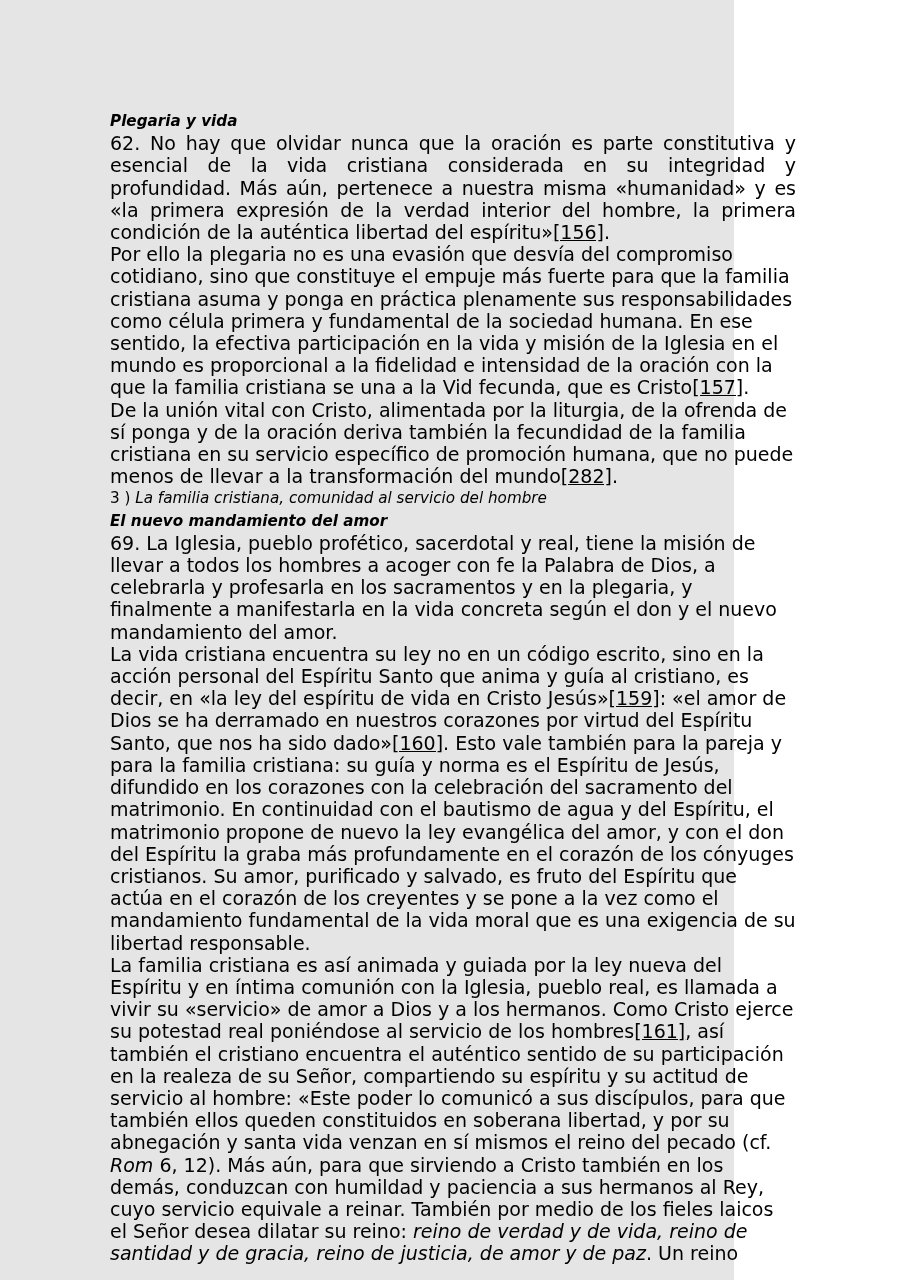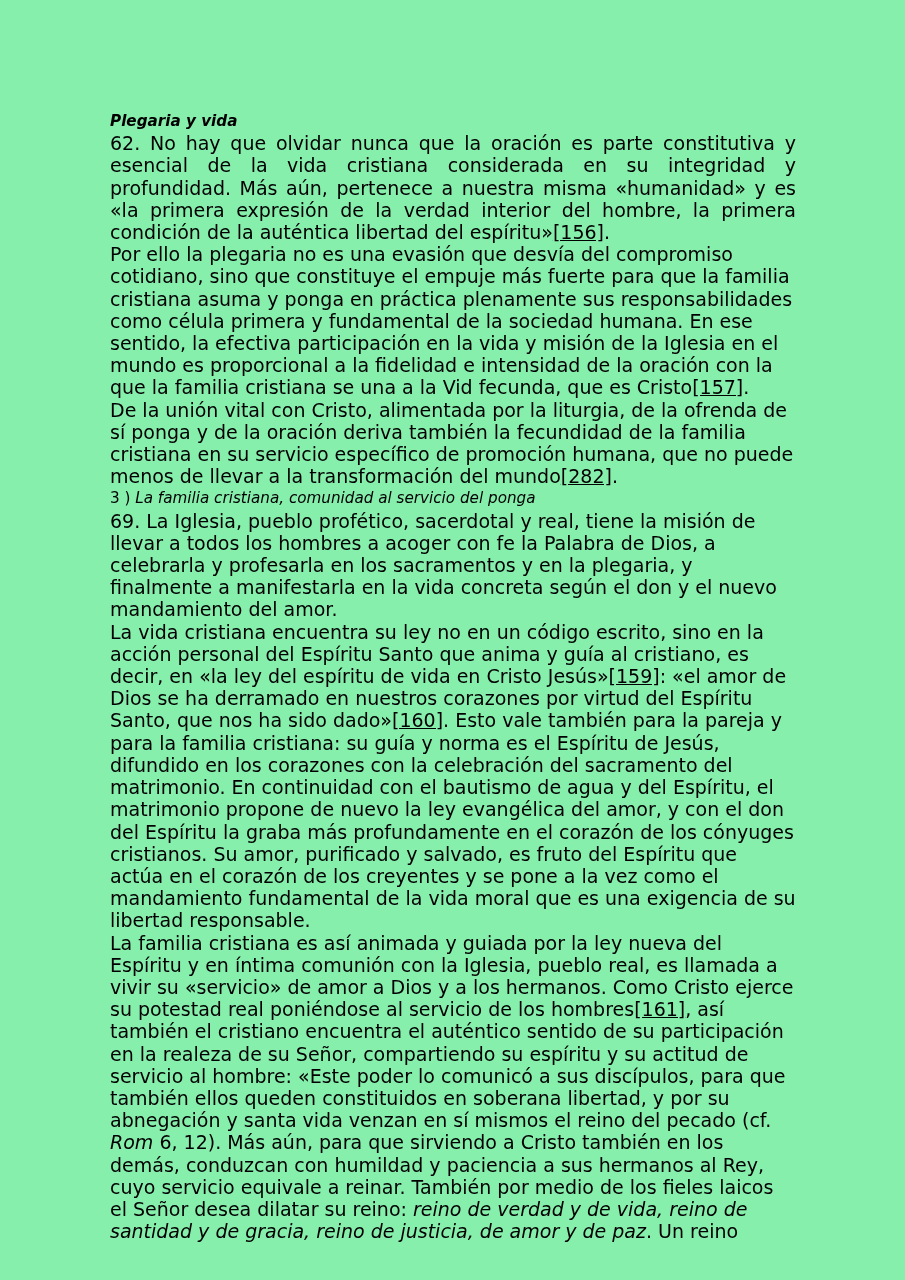--- a/index.html
+++ b/index.html
@@ -11,23 +11,23 @@
   body {
     width: 905px;
     height: 1280px;
     overflow: hidden;
     font-family: "DejaVu Sans", sans-serif;
     color: #000000;
     -webkit-font-smoothing: antialiased;
   }
   .page {
     position: relative;
-    width: 905px;
+    width: 734px;
     height: 1280px;
-    background: #86efac;
+    background: #e5e5e5;
     box-sizing: border-box;
     padding: 110px 110px 0 110px;
   }
   .doc-body {
     width: 686px;
   }
   .para {
     font-size: 19px;
     line-height: 22.2px;
     margin: 0;
@@ -71,22 +71,23 @@
   <div class="doc-body">
 
     <div class="heading">Plegaria y vida</div>
 
     <p class="para justified"><span>62. No hay que olvidar nunca que la oración es parte constitutiva y esencial de la vida cristiana considerada en su integridad y profundidad. Más aún, pertenece a nuestra misma «humanidad» y es «la primera expresión de la verdad interior del hombre, la primera condición de la auténtica libertad del espíritu»</span><span class="fnref">[156]</span><span>.</span></p>
 
     <p class="para"><span>Por ello la plegaria no es una evasión que desvía del compromiso cotidiano, sino que constituye el empuje más fuerte para que la familia cristiana asuma y ponga en práctica plenamente sus responsabilidades como célula primera y fundamental de la sociedad humana. En ese sentido, la efectiva participación en la vida y misión de la Iglesia en el mundo es proporcional a la fidelidad e intensidad de la oración con la que la familia cristiana se una a la Vid fecunda, que es Cristo</span><span class="fnref">[157]</span><span>.</span></p>
 
     <p class="para"><span>De la unión vital con Cristo, alimentada por la liturgia, de la ofrenda de sí ponga y de la oración deriva también la fecundidad de la familia cristiana en su servicio específico de promoción humana, que no puede menos de llevar a la transformación del mundo</span><span class="fnref">[282]</span><span>.</span></p>
 
-    <div class="subhead"><span>3 ) </span><span class="it">La familia cristiana, comunidad al servicio del ponga</span></div>
+    <div class="subhead"><span>3 ) </span><span class="it">La familia cristiana, comunidad al servicio del hombre</span></div>
 
+    <div class="heading">El nuevo mandamiento del amor</div>
 
     <p class="para">69. La Iglesia, pueblo profético, sacerdotal y real, tiene la misión de llevar a todos los hombres a acoger con fe la Palabra de Dios, a celebrarla y profesarla en los sacramentos y en la plegaria, y finalmente a manifestarla en la vida concreta según el don y el nuevo mandamiento del amor.</p>
 
     <p class="para"><span>La vida cristiana encuentra su ley no en un código escrito, sino en la acción personal del Espíritu Santo que anima y guía al cristiano, es decir, en «la ley del espíritu de vida en Cristo Jesús»</span><span class="fnref">[159]</span><span>: «el amor de Dios se ha derramado en nuestros corazones por virtud del Espíritu Santo, que nos ha sido dado»</span><span class="fnref">[160]</span><span>. Esto vale también para la pareja y para la familia cristiana: su guía y norma es el Espíritu de Jesús, difundido en los corazones con la celebración del sacramento del matrimonio. En continuidad con el bautismo de agua y del Espíritu, el matrimonio propone de nuevo la ley evangélica del amor, y con el don del Espíritu la graba más profundamente en el corazón de los cónyuges cristianos. Su amor, purificado y salvado, es fruto del Espíritu que actúa en el corazón de los creyentes y se pone a la vez como el mandamiento fundamental de la vida moral que es una exigencia de su libertad responsable.</span></p>
 
     <p class="para"><span>La familia cristiana es así animada y guiada por la ley nueva del Espíritu y en íntima comunión con la Iglesia, pueblo real, es llamada a vivir su «servicio» de amor a Dios y a los hermanos. Como Cristo ejerce su potestad real poniéndose al servicio de los hombres</span><span class="fnref">[161]</span><span>, así también el cristiano encuentra el auténtico sentido de su participación en la realeza de su Señor, compartiendo su espíritu y su actitud de servicio al hombre: «Este poder lo comunicó a sus discípulos, para que también ellos queden constituidos en soberana libertad, y por su abnegación y santa vida venzan en sí mismos el reino del pecado (cf. </span><span class="it">Rom</span><span> 6, 12). Más aún, para que sirviendo a Cristo también en los demás, conduzcan con humildad y paciencia a sus hermanos al Rey, cuyo servicio equivale a reinar. También por medio de los fieles laicos el Señor desea dilatar su reino: </span><span class="it">reino de verdad y de vida, reino de santidad y de gracia, reino de justicia, de amor y de paz</span><span>. Un reino</span></p>
 
   </div>
 </div>
 

